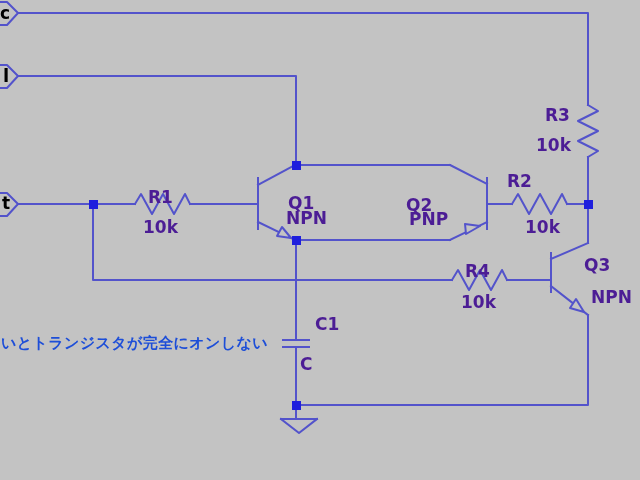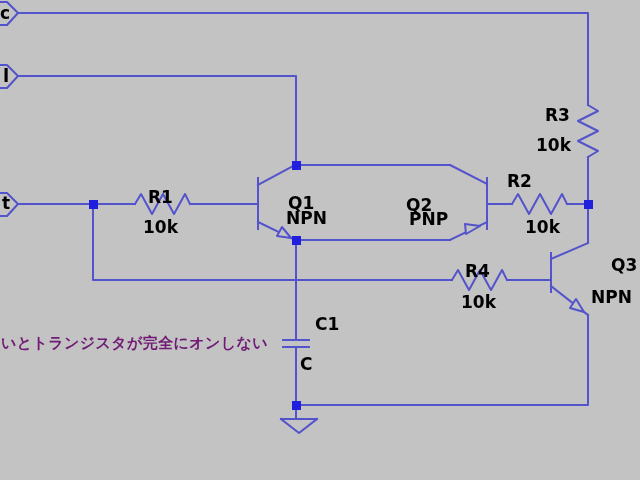--- a/index.html
+++ b/index.html
@@ -9,38 +9,38 @@
     background:#c3c3c3;
     overflow:hidden;
     font-family:"DejaVu Sans","Liberation Sans",sans-serif;
   }
   #wires{position:absolute;left:0;top:0;}
   .lbl{
     position:absolute;
     font-weight:bold;
     font-size:17px;
     line-height:1.1;
-    color:#000000;
+    color:#4c1d95;
     white-space:nowrap;
   }
   .portlbl{
     position:absolute;
     font-weight:bold;
     font-size:17px;
     line-height:1.1;
     color:#000;
     white-space:nowrap;
   }
   .comment{
     position:absolute;
     left:1px;top:334px;
     font-weight:bold;
     font-size:15px;
     letter-spacing:0.4px;
-    color:#701a75;
+    color:#1d4ed8;
     white-space:nowrap;
   }
 </style>
 </head>
 <body>
 
 <div id="canvas">
 
   <svg id="wires" width="640" height="480" viewBox="0 0 640 480" fill="none" stroke="#5353cb" stroke-width="2" stroke-linejoin="round" stroke-linecap="square">
 
@@ -133,21 +133,21 @@
 
   <div class="lbl" style="left:465px;top:262px">R4</div>
   <div class="lbl" style="left:461px;top:293px">10k</div>
 
   <div class="lbl" style="left:288px;top:194px">Q1</div>
   <div class="lbl" style="left:286px;top:209px">NPN</div>
 
   <div class="lbl" style="left:406px;top:196px">Q2</div>
   <div class="lbl" style="left:409px;top:210px">PNP</div>
 
-  <div class="lbl" style="left:611px;top:256px">Q3</div>
+  <div class="lbl" style="left:584px;top:256px">Q3</div>
   <div class="lbl" style="left:591px;top:288px">NPN</div>
 
   <div class="lbl" style="left:315px;top:315px">C1</div>
   <div class="lbl" style="left:300px;top:355px">C</div>
 
   <div class="comment">いとトランジスタが完全にオンしない</div>
 
 </div>
 
 </body></html>

